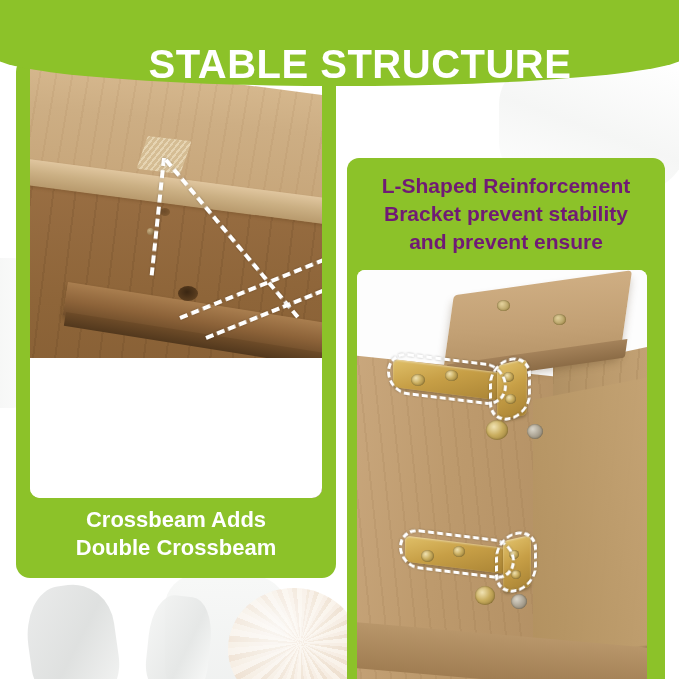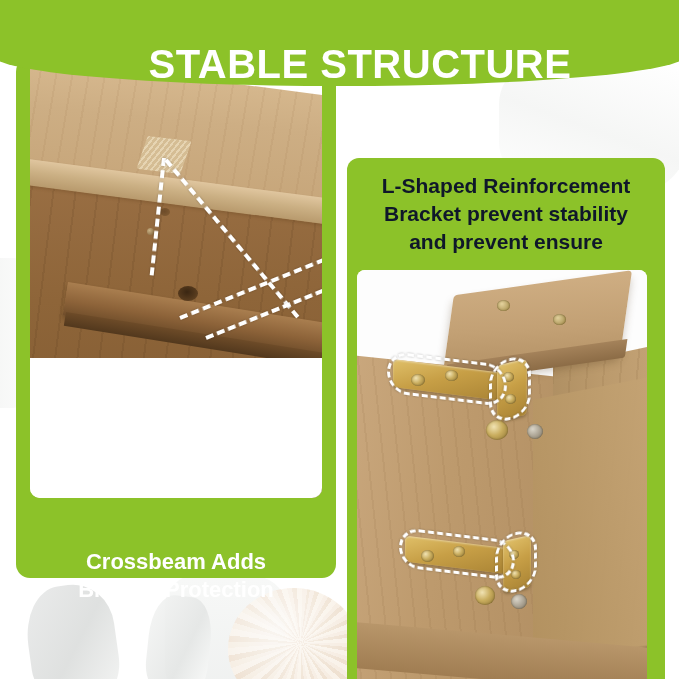--- a/index.html
+++ b/index.html
@@ -101,21 +101,20 @@
     border-radius: 0 0 10px 10px;
     overflow:hidden;
   }
   .left-caption {
     position:absolute; left:8px; right:8px; top:448px;
     text-align:center;
     color:#ffffff;
     font-size:22px;
     font-weight:bold;
     line-height:1.27;
-    margin-top:42px;
   }
 
   
   .lp-top-plank {
     position:absolute; left:-20px; top:-14px; width:360px; height:118px;
     background: linear-gradient(178deg,#d7b98f 0%,#cdae84 38%,#c6a579 100%);
     transform: rotate(7.5deg);
     transform-origin: left top;
   }
   .lp-top-plank::after{
@@ -189,21 +188,21 @@
 
   
   .right-textcard {
     position:absolute; left:347px; top:158px; width:318px; height:102px;
     background: var(--green,#8CC229);
     border-radius: 12px 12px 0 0;
     z-index: 3;
   }
   .right-caption {
     position:absolute; left:4px; right:4px; top:14px;
-    text-align:center; color:#0f172a;
+    text-align:center; color:#701a75;
     font-size:21px; font-weight:bold; line-height:1.33;
   }
 
   
   .right-card {
     position:absolute; left:347px; top:260px; width:318px; height:419px;
     background: var(--green,#8CC229);
     z-index:3;
   }
   .right-photo {
@@ -331,21 +330,21 @@
       <div class="lp-white-bottom"></div>
 
       <div class="dash" style="left:134px; top:88px; width:118px; transform:rotate(96deg);"></div>
       <div class="dash" style="left:136px; top:90px; width:205px; transform:rotate(50deg);"></div>
       <div class="dash" style="left:150px; top:248px; width:168px; transform:rotate(-22deg);"></div>
       <div class="dash" style="left:176px; top:268px; width:150px; transform:rotate(-22deg);"></div>
     </div>
 
     <div class="left-caption">
       <div>Crossbeam Adds</div>
-      <div>Bracket Protection</div>
+      <div>Double Crossbeam</div>
     </div>
   </div>
 
   <div class="right-textcard">
     <div class="right-caption">
       <div>L-Shaped Reinforcement</div>
       <div>Bracket prevent stability</div>
       <div>and prevent ensure</div>
     </div>
   </div>

